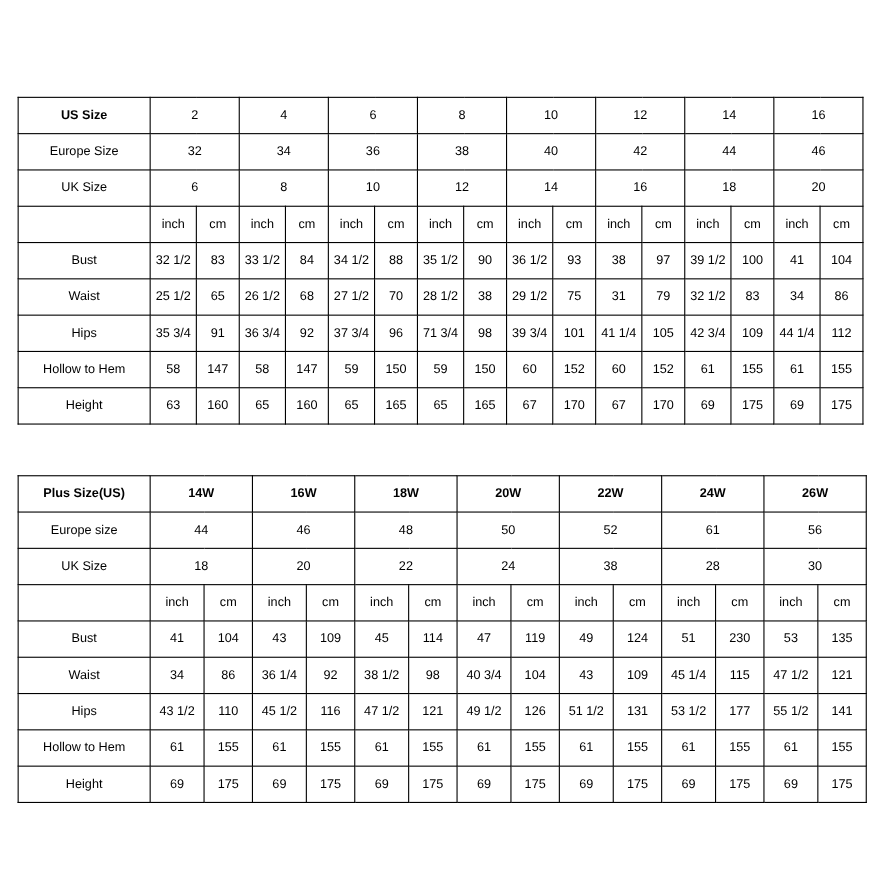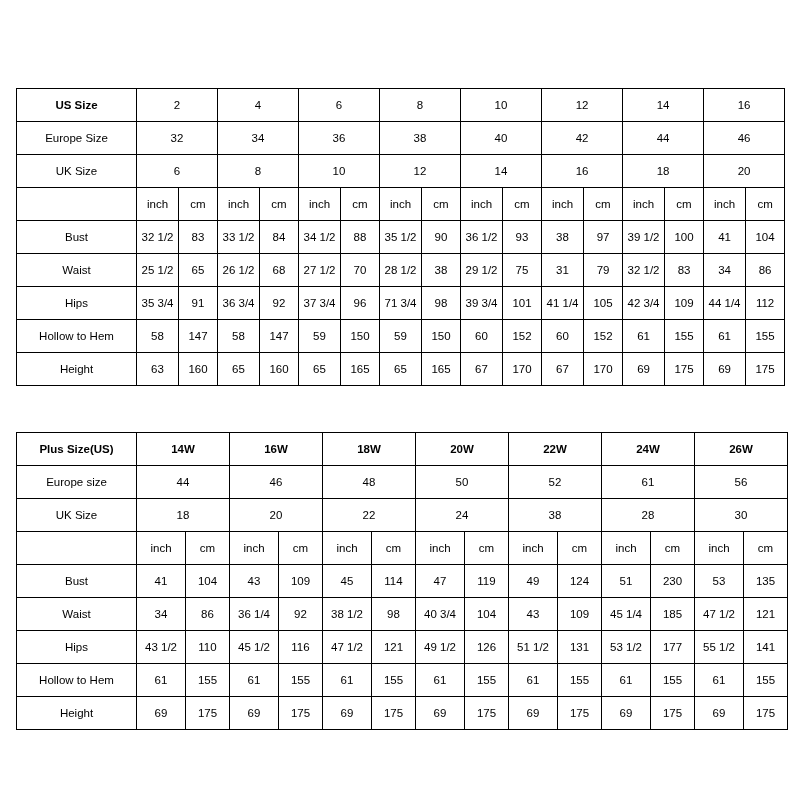--- a/index.html
+++ b/index.html
@@ -345,21 +345,21 @@
           <td>86</td>
           <td>36 1/4</td>
           <td>92</td>
           <td>38 1/2</td>
           <td>98</td>
           <td>40 3/4</td>
           <td>104</td>
           <td>43</td>
           <td>109</td>
           <td>45 1/4</td>
-          <td>185</td>
+          <td>115</td>
           <td>47 1/2</td>
           <td>121</td>
         </tr>
         <tr>
           <td class="rowhead">Hips</td>
           <td>43 1/2</td>
           <td>110</td>
           <td>45 1/2</td>
           <td>116</td>
           <td>47 1/2</td>

